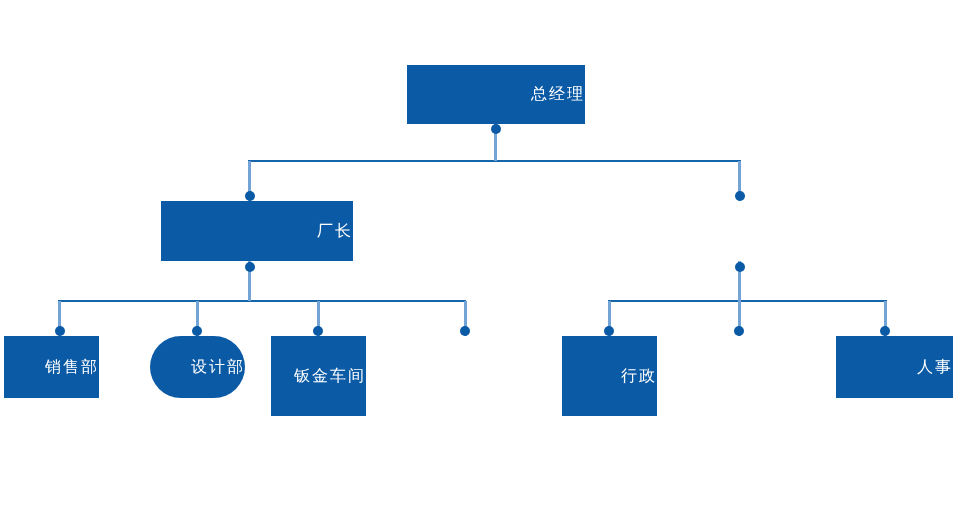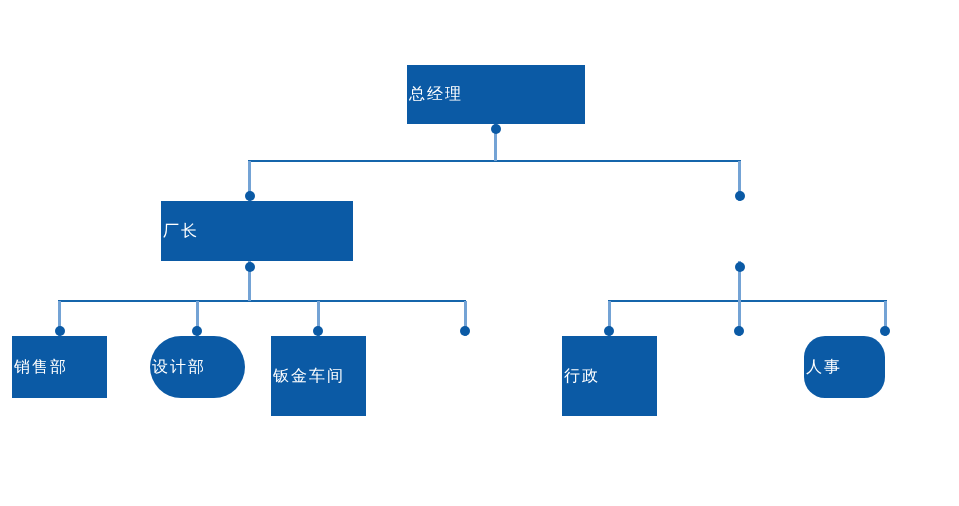--- a/index.html
+++ b/index.html
@@ -14,21 +14,21 @@
     background: var(--background, #ffffff);
     font-family: "Liberation Sans", "DejaVu Sans", sans-serif;
     overflow: hidden;
   }
   .node {
     position: absolute;
     background: var(--node-fill, #0b5aa5);
     color: var(--node-text, #ffffff);
     display: flex;
     align-items: center;
-    justify-content: flex-start;
+    justify-content: flex-end;
     box-sizing: border-box;
     cursor: default;
   }
   .node-label {
     font-size: 16px;
     letter-spacing: 2px;
     text-indent: 2px;
     white-space: nowrap;
   }
   .hline {
@@ -85,30 +85,30 @@
   <div class="dot" style="left:880px; top:326px;"></div>
 
   <div class="node" style="left:407px; top:65px; width:178px; height:59px;">
     <span class="node-label">总经理</span>
   </div>
 
   <div class="node" style="left:161px; top:201px; width:192px; height:60px;">
     <span class="node-label">厂长</span>
   </div>
 
-  <div class="node" style="left:12px; top:336px; width:95px; height:62px;">
+  <div class="node" style="left:4px; top:336px; width:95px; height:62px;">
     <span class="node-label">销售部</span>
   </div>
   <div class="node" style="left:150px; top:336px; width:95px; height:62px;border-radius:31px;">
     <span class="node-label">设计部</span>
   </div>
   <div class="node" style="left:271px; top:336px; width:95px; height:80px;">
     <span class="node-label">钣金车间</span>
   </div>
 
   <div class="node" style="left:562px; top:336px; width:95px; height:80px;">
     <span class="node-label">行政</span>
   </div>
-  <div class="node" style="left:804px; top:336px; width:81px; height:62px;border-radius:21px;">
+  <div class="node" style="left:836px; top:336px; width:117px; height:62px;">
     <span class="node-label">人事</span>
   </div>
 
 </div>
 
 </body></html>

